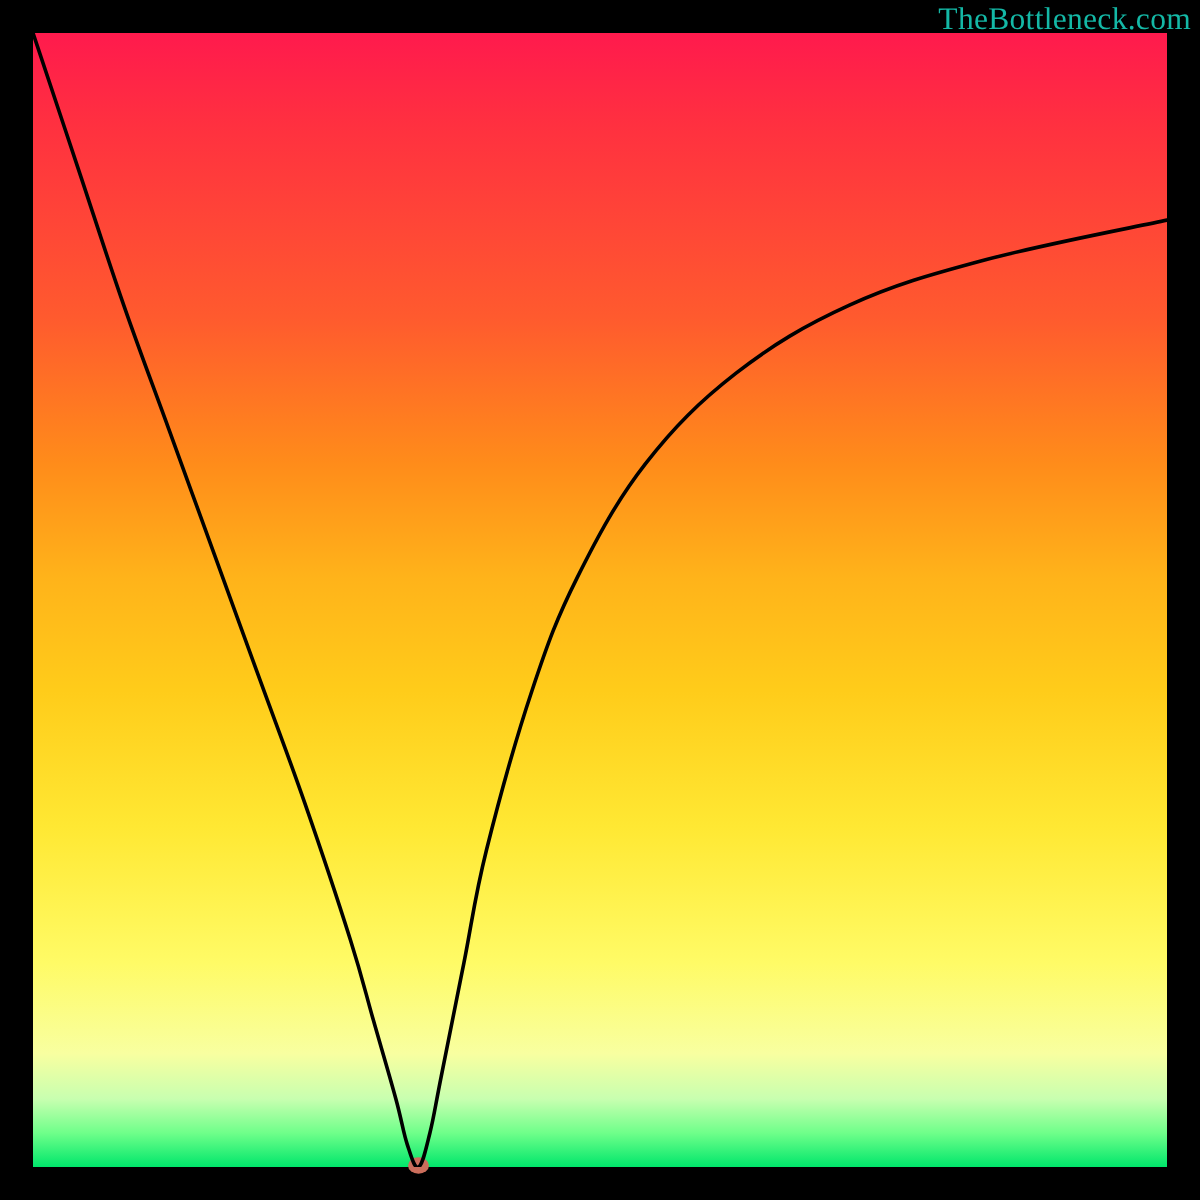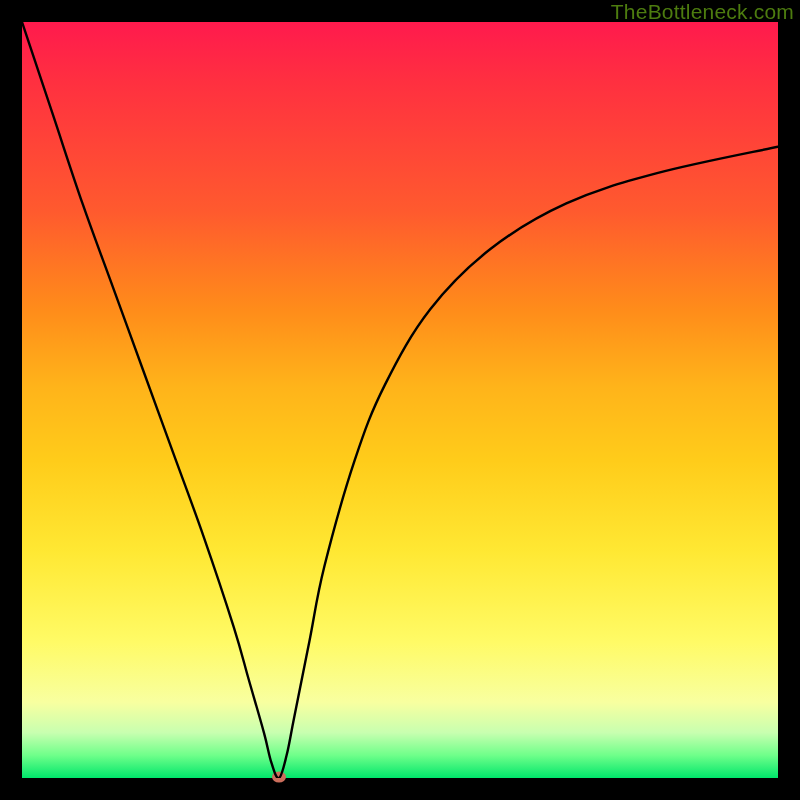--- a/index.html
+++ b/index.html
@@ -36,25 +36,26 @@
       #f8ffa0 90%,
       #c8ffb0 94%,
       #6fff8a 97%,
       #00e66b 100%
     );
   }
   .watermark {
     position: absolute;
     top: 0px;
     right: 6px;
-    color: #4d7c0f;
+    color: #14b8a6;
     font-size: 21px;
     font-weight: 400;
     letter-spacing: 0.2px;
     z-index: 5;
+    font-family: Liberation Serif, serif;
   }
   svg.curve {
     position: absolute;
     left: 0;
     top: 0;
     width: 756px;
     height: 756px;
     z-index: 3;
   }
   .dot {

